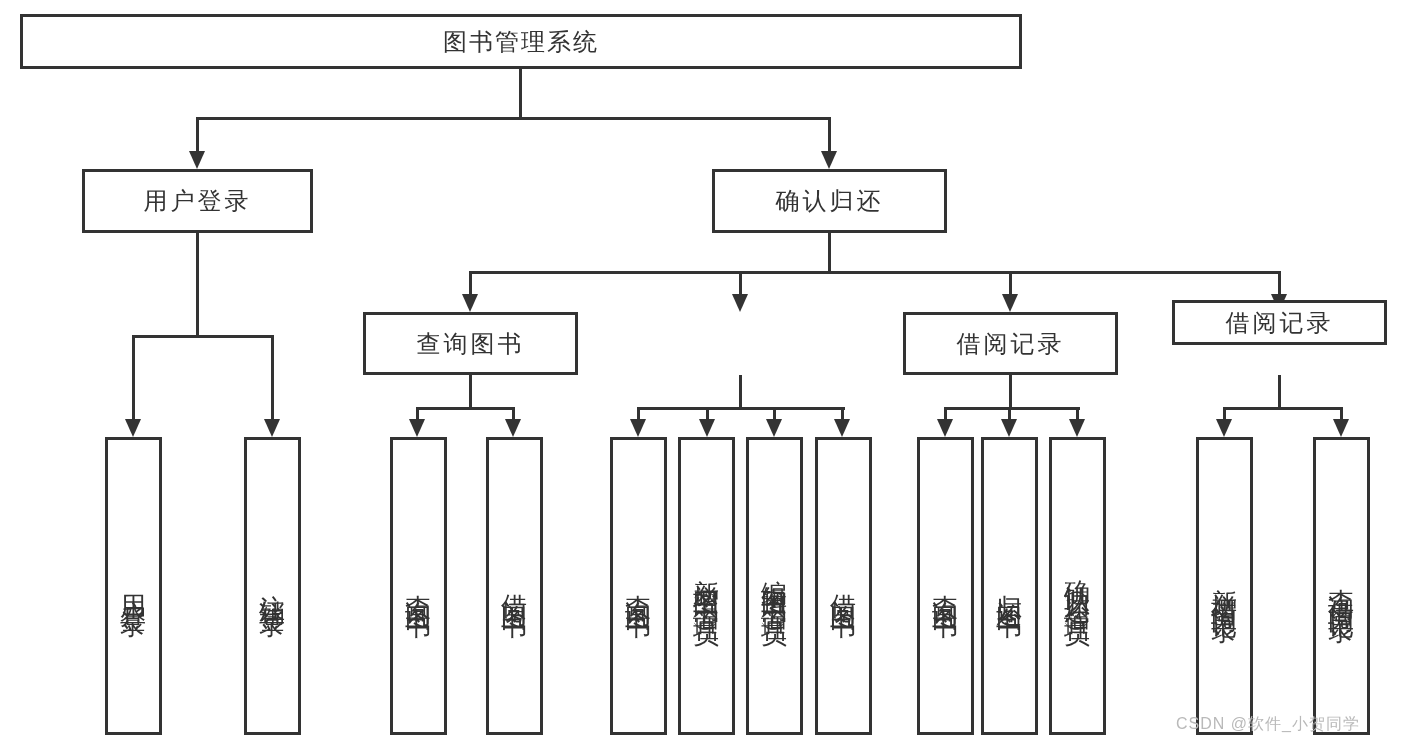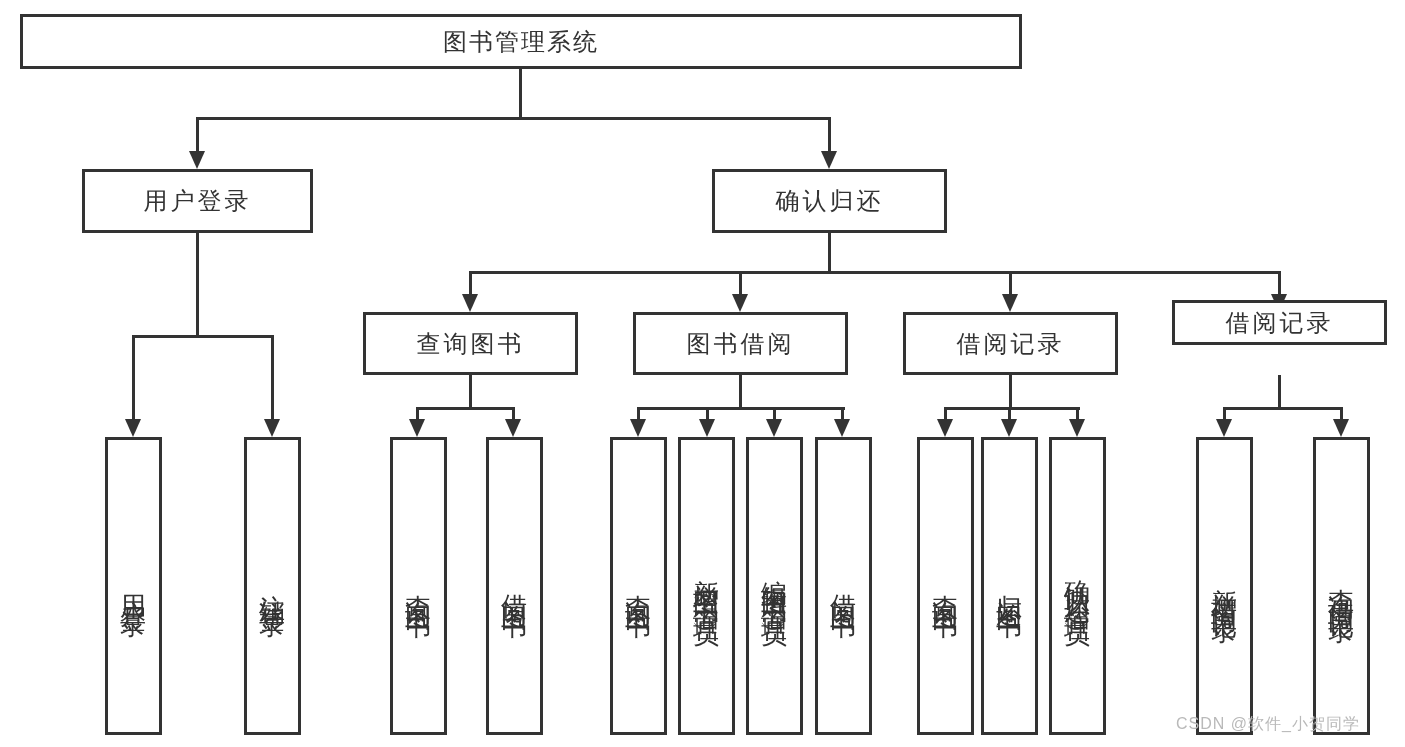--- a/index.html
+++ b/index.html
@@ -77,21 +77,20 @@
   <div class="vl" style="left:469px;top:271px;height:26px;"></div>
   <div class="arrow" style="left:462px;top:294px;"></div>
   <div class="vl" style="left:739px;top:271px;height:26px;"></div>
   <div class="arrow" style="left:732px;top:294px;"></div>
   <div class="vl" style="left:1009px;top:271px;height:26px;"></div>
   <div class="arrow" style="left:1002px;top:294px;"></div>
   <div class="vl" style="left:1278px;top:271px;height:26px;"></div>
   <div class="arrow" style="left:1271px;top:294px;"></div>
 
   <div class="node branch" style="left:363px;top:312px;width:215px;height:63px;">查询图书</div>
-  <div class="node branch" style="left:633px;top:312px;width:215px;height:63px;">图书借阅</div>
   <div class="node branch" style="left:903px;top:312px;width:215px;height:63px;">借阅记录</div>
   <div class="node branch" style="left:1172px;top:300px;width:215px;height:45px;">借阅记录</div>
 
   <div class="vl" style="left:469px;top:375px;height:35px;"></div>
   <div class="hl" style="left:416px;top:407px;width:99px;"></div>
   <div class="vl" style="left:416px;top:407px;height:16px;"></div>
   <div class="arrow" style="left:409px;top:419px;"></div>
   <div class="vl" style="left:512px;top:407px;height:16px;"></div>
   <div class="arrow" style="left:505px;top:419px;"></div>
 

